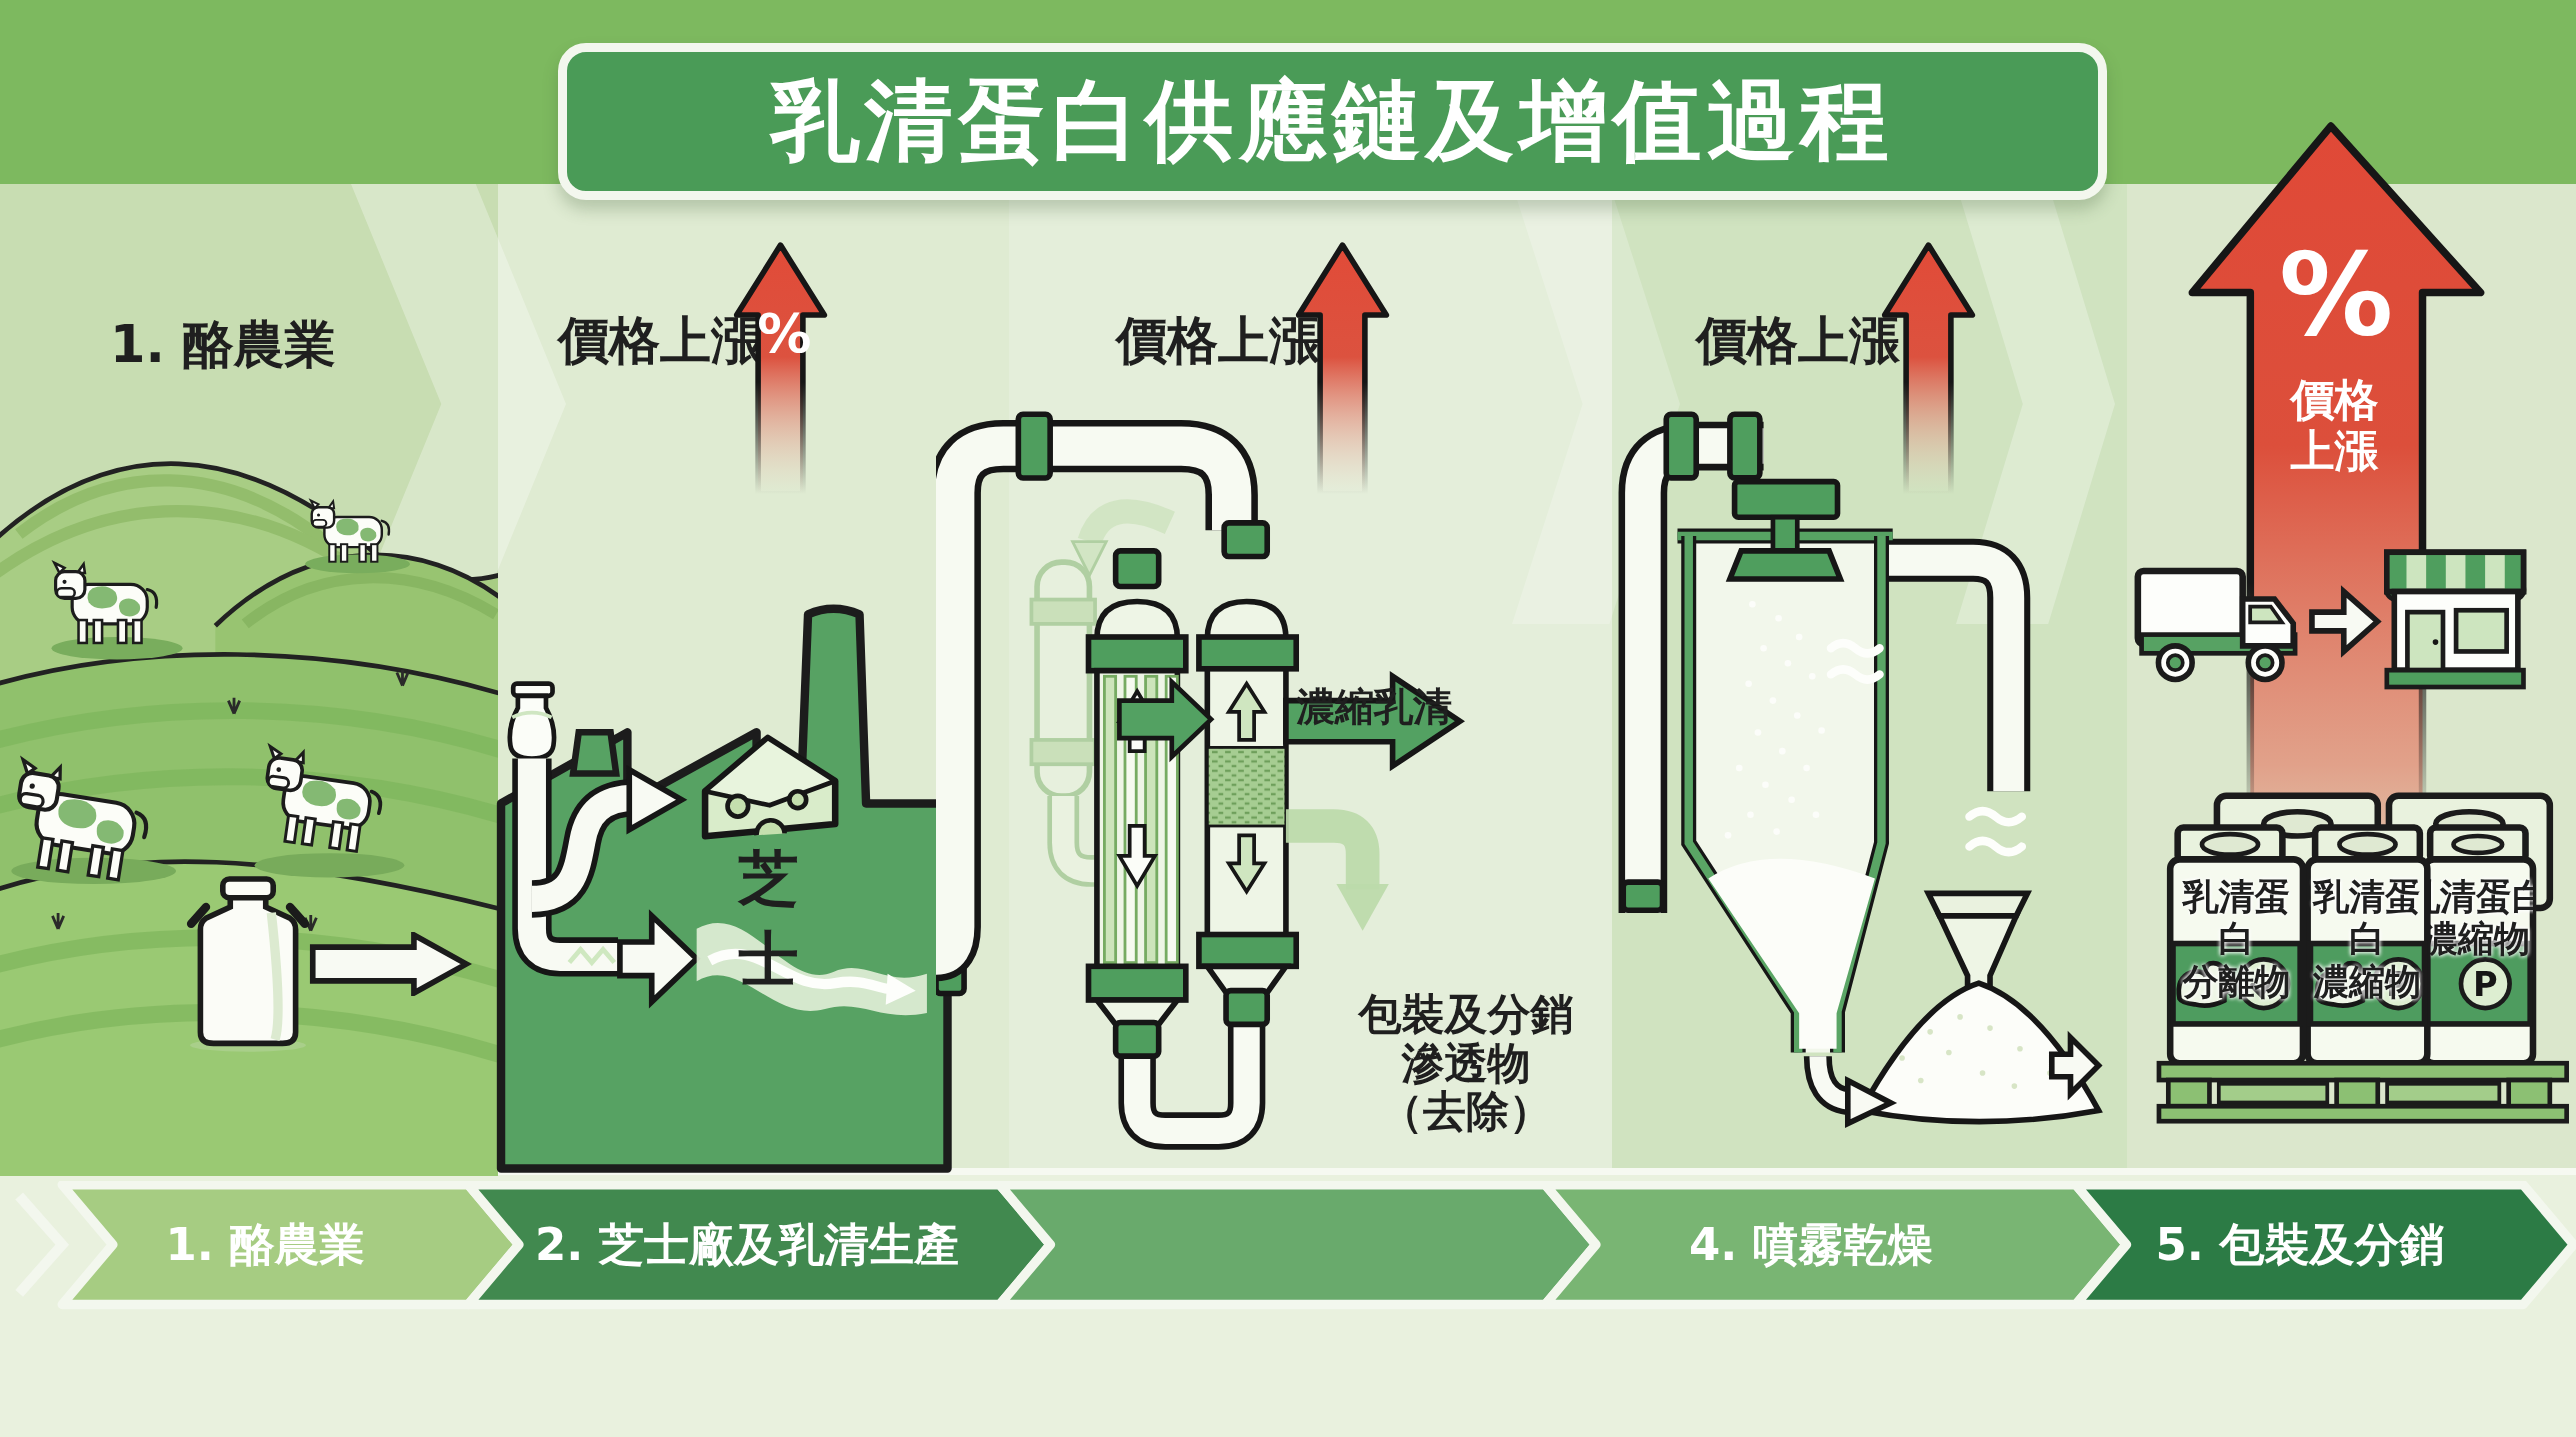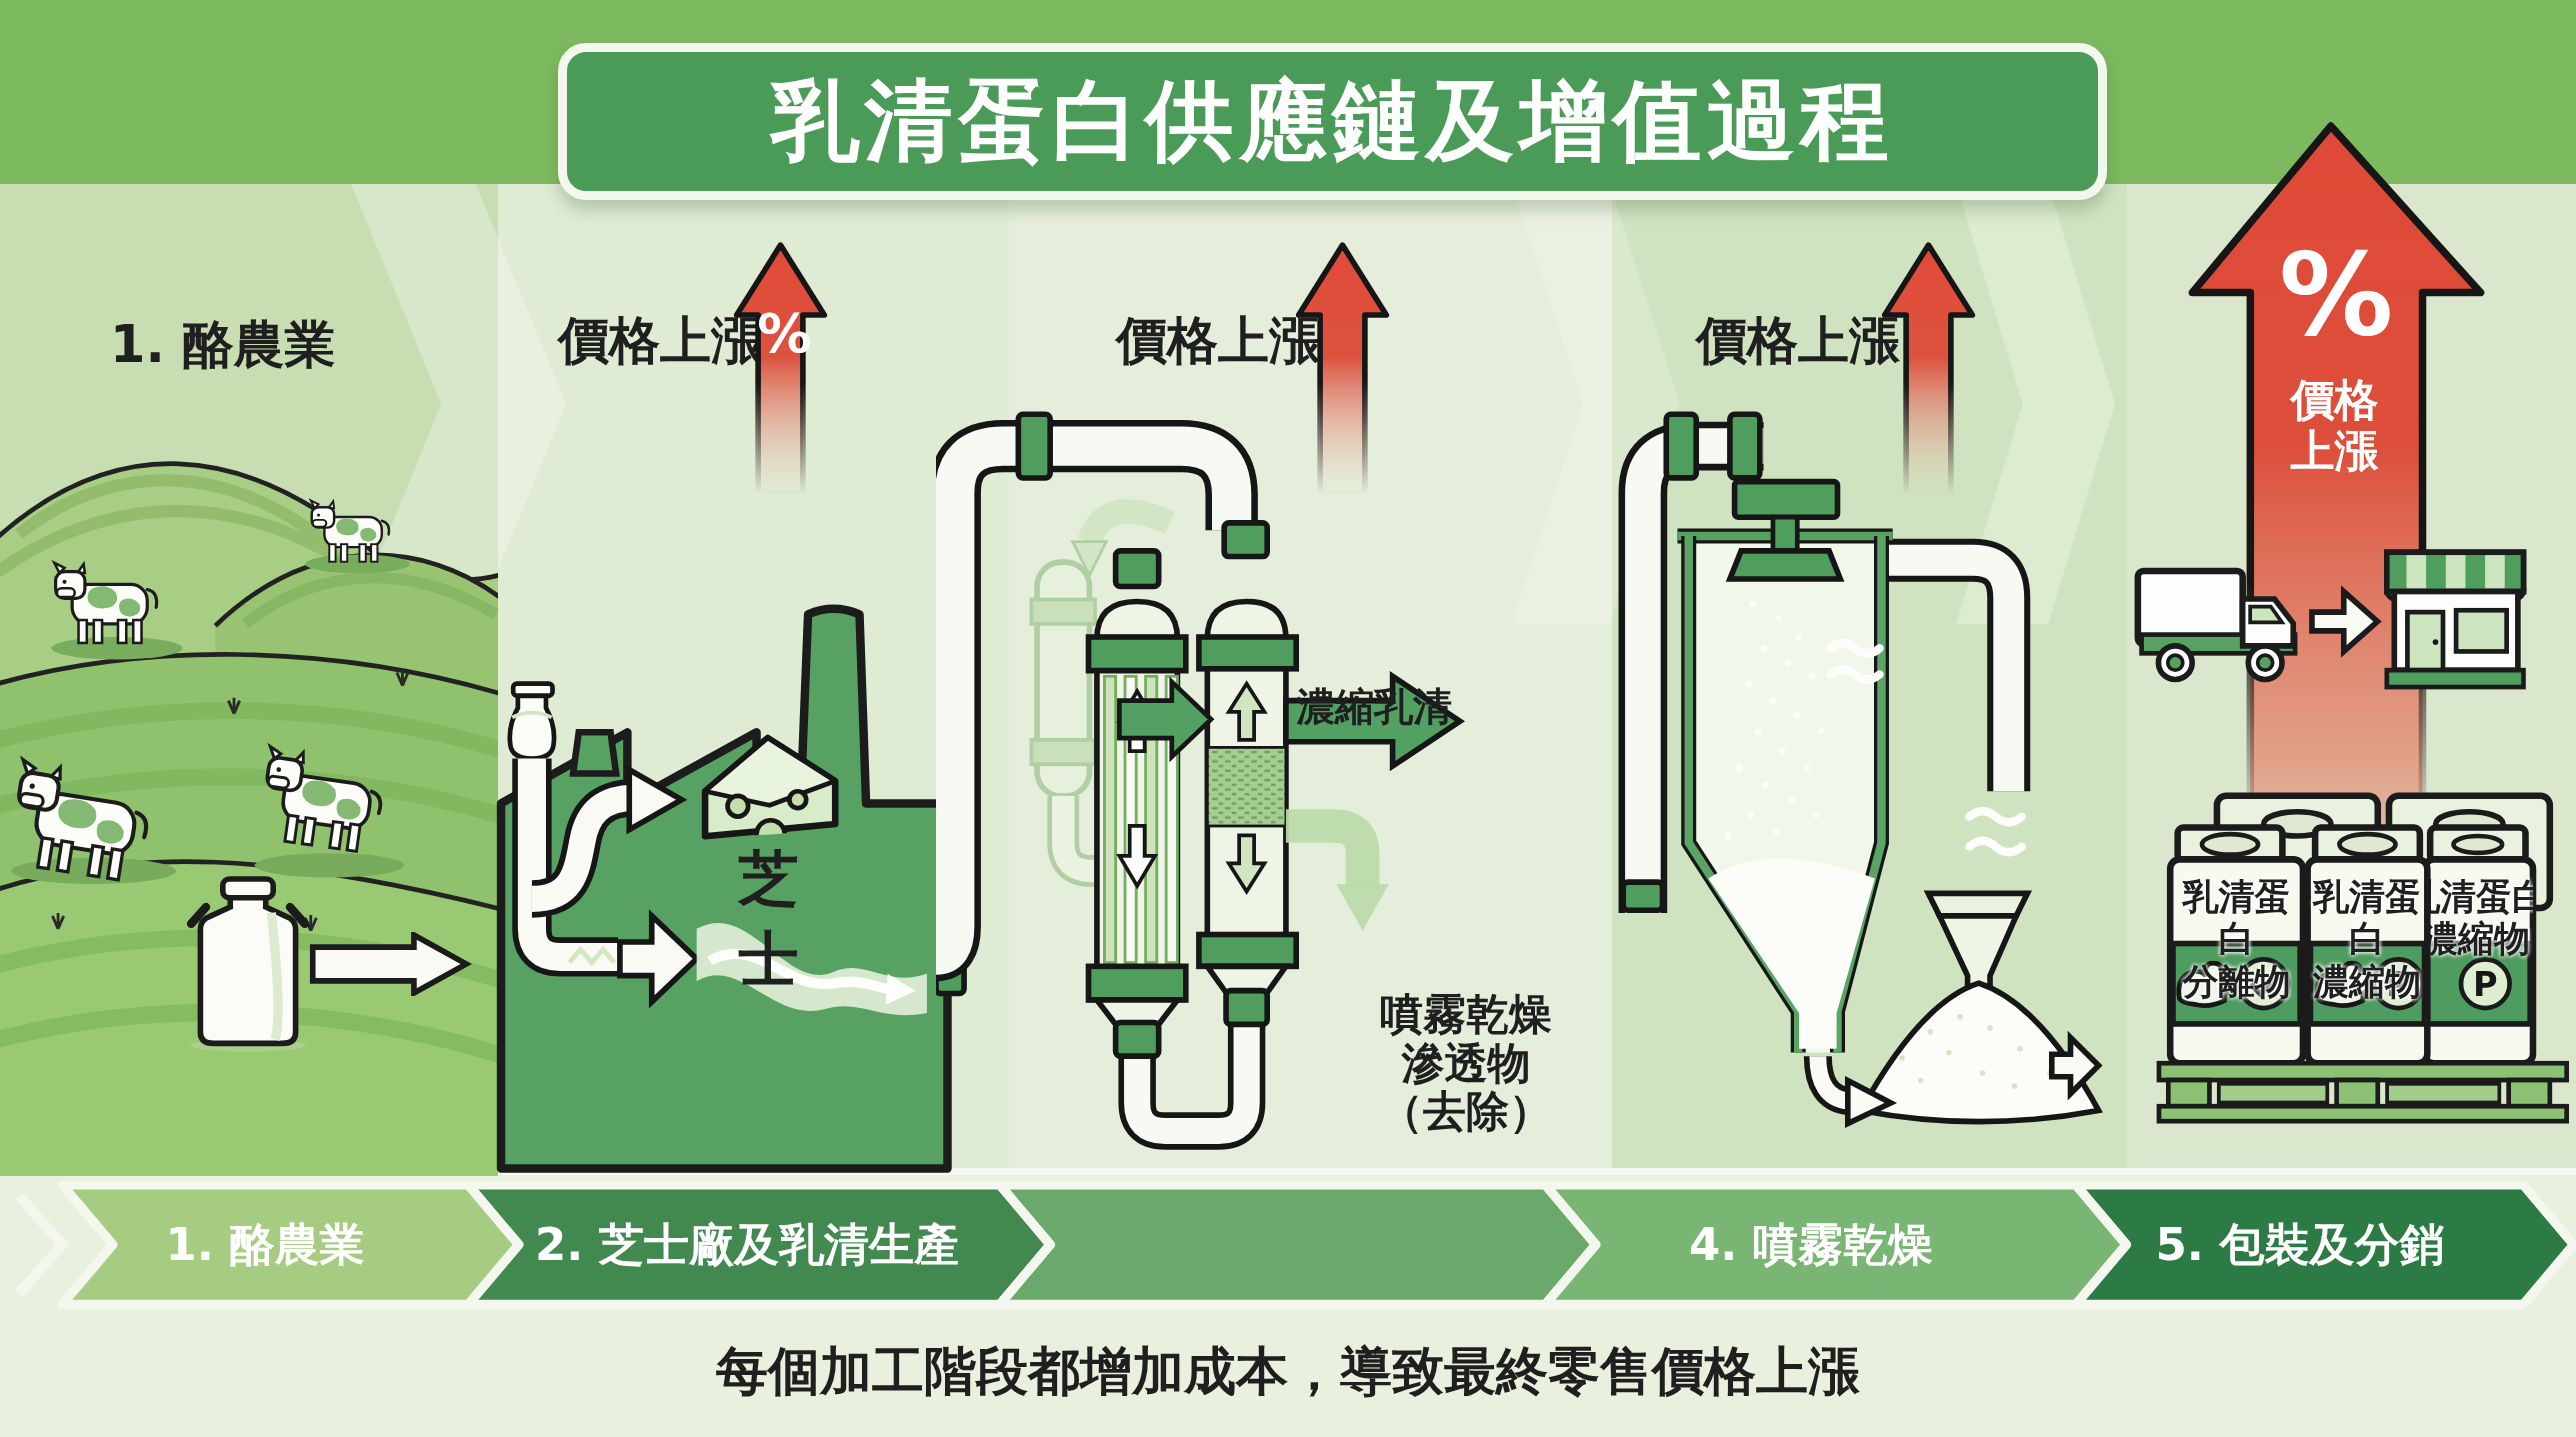--- a/index.html
+++ b/index.html
@@ -211,21 +211,21 @@
     <path d="M290,602 L310,630 L354,630 L374,602 Z" fill="#eef5e6" stroke="#161616" stroke-width="6"></path>
     <rect x="310" y="628" width="44" height="36" rx="5" fill="#4f9e5e" stroke="#161616" stroke-width="6"></rect>
 
     <polygon points="196,318 252,318 252,298 294,338 252,378 252,358 196,358" fill="#53a162" stroke="#161616" stroke-width="5"></polygon>
     <polygon points="374,318 488,318 488,292 560,340 488,388 488,362 374,362" fill="#53a162" stroke="#161616" stroke-width="6"></polygon>
 
     <path d="M374,452 L425,452 Q456,452 456,482 L456,520" fill="none" stroke="#bcdaaa" stroke-width="36" opacity=".92"></path>
     <polygon points="428,514 484,514 456,564" fill="#bcdaaa" opacity=".92"></polygon>
   </svg>
   <div class="abs lbl" style="left:1296px;top:680px;font-size:39px">濃縮乳清</div>
-  <div class="abs lbl ctr pre" style="left:1348px;top:990px;width:236px;font-size:43px;line-height:1.13">噴霧乾燥
+  <div class="abs lbl ctr pre" style="left:1348px;top:990px;width:236px;font-size:43px;line-height:1.13">包裝及分銷
 滲透物
 （去除）</div>
 
   <svg class="abs" style="left:1612px;top:403px" width="524" height="773" viewBox="0 0 560 826">
 
     <path d="M33,545 L33,96 Q33,46 86,46 L162,46" fill="none" stroke="#161616" stroke-width="52"></path>
     <path d="M33,545 L33,96 Q33,46 86,46 L162,46" fill="none" stroke="#f7faf2" stroke-width="38"></path>
     <rect x="58" y="12" width="32" height="68" rx="5" fill="#4f9e5e" stroke="#161616" stroke-width="6"></rect>
     <rect x="126" y="12" width="32" height="68" rx="5" fill="#4f9e5e" stroke="#161616" stroke-width="6"></rect>
     <rect x="12" y="512" width="42" height="30" rx="5" fill="#4f9e5e" stroke="#161616" stroke-width="6"></rect>
@@ -425,16 +425,15 @@
     <polygon points="500,4 1068,4 1122,68 1068,132 500,132 554,68" fill="#41894f" stroke="#f3f7ee" stroke-width="10" stroke-linejoin="round"></polygon>
     <polygon points="1068,4 1651,4 1705,68 1651,132 1068,132 1122,68" fill="#69aa6c" stroke="#f3f7ee" stroke-width="10" stroke-linejoin="round"></polygon>
     <polygon points="1651,4 2218,4 2272,68 2218,132 1651,132 1705,68" fill="#79b573" stroke="#f3f7ee" stroke-width="10" stroke-linejoin="round"></polygon>
     <polygon points="2218,4 2696,4 2750,68 2696,132 2218,132 2272,68" fill="#2c7b45" stroke="#f3f7ee" stroke-width="10" stroke-linejoin="round"></polygon>
   </svg>
   <div class="abs steplbl" style="left:31px;top:1211px;width:468px">1. 酪農業</div>
   <div class="abs steplbl" style="left:466px;top:1211px;width:562px">2. 芝士廠及乳清生產</div>
   <div class="abs steplbl" style="left:1530px;top:1211px;width:562px">4. 噴霧乾燥</div>
   <div class="abs steplbl" style="left:2019px;top:1211px;width:562px">5. 包裝及分銷</div>
 
-  <div class="abs lbl ctr" style="left:0;top:1337px;width:2576px;font-size:52px">每個加工階段都增加成本，導致最終零售價格上漲</div>
 
 </div>
 
 
 </body></html>

